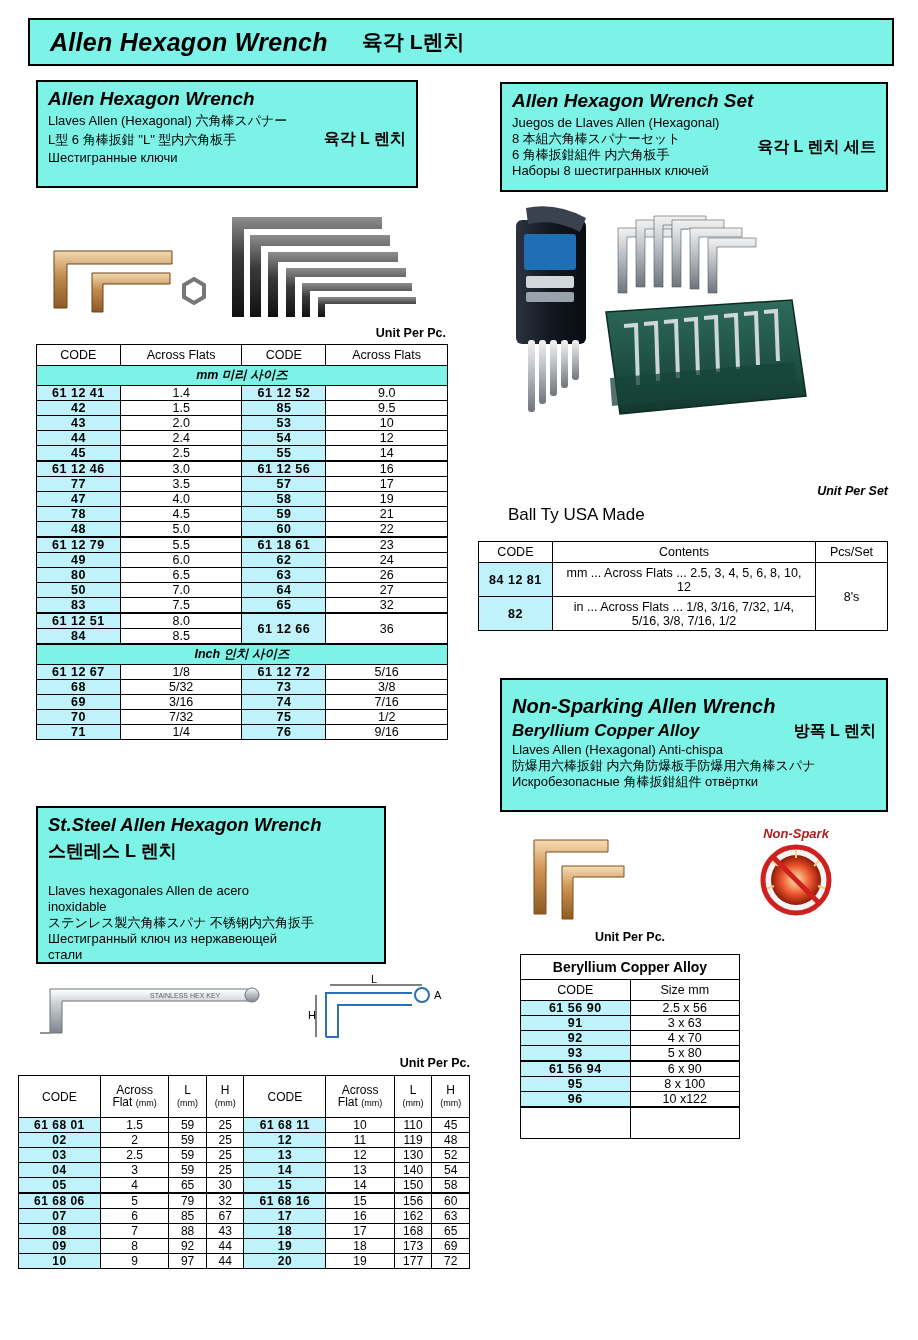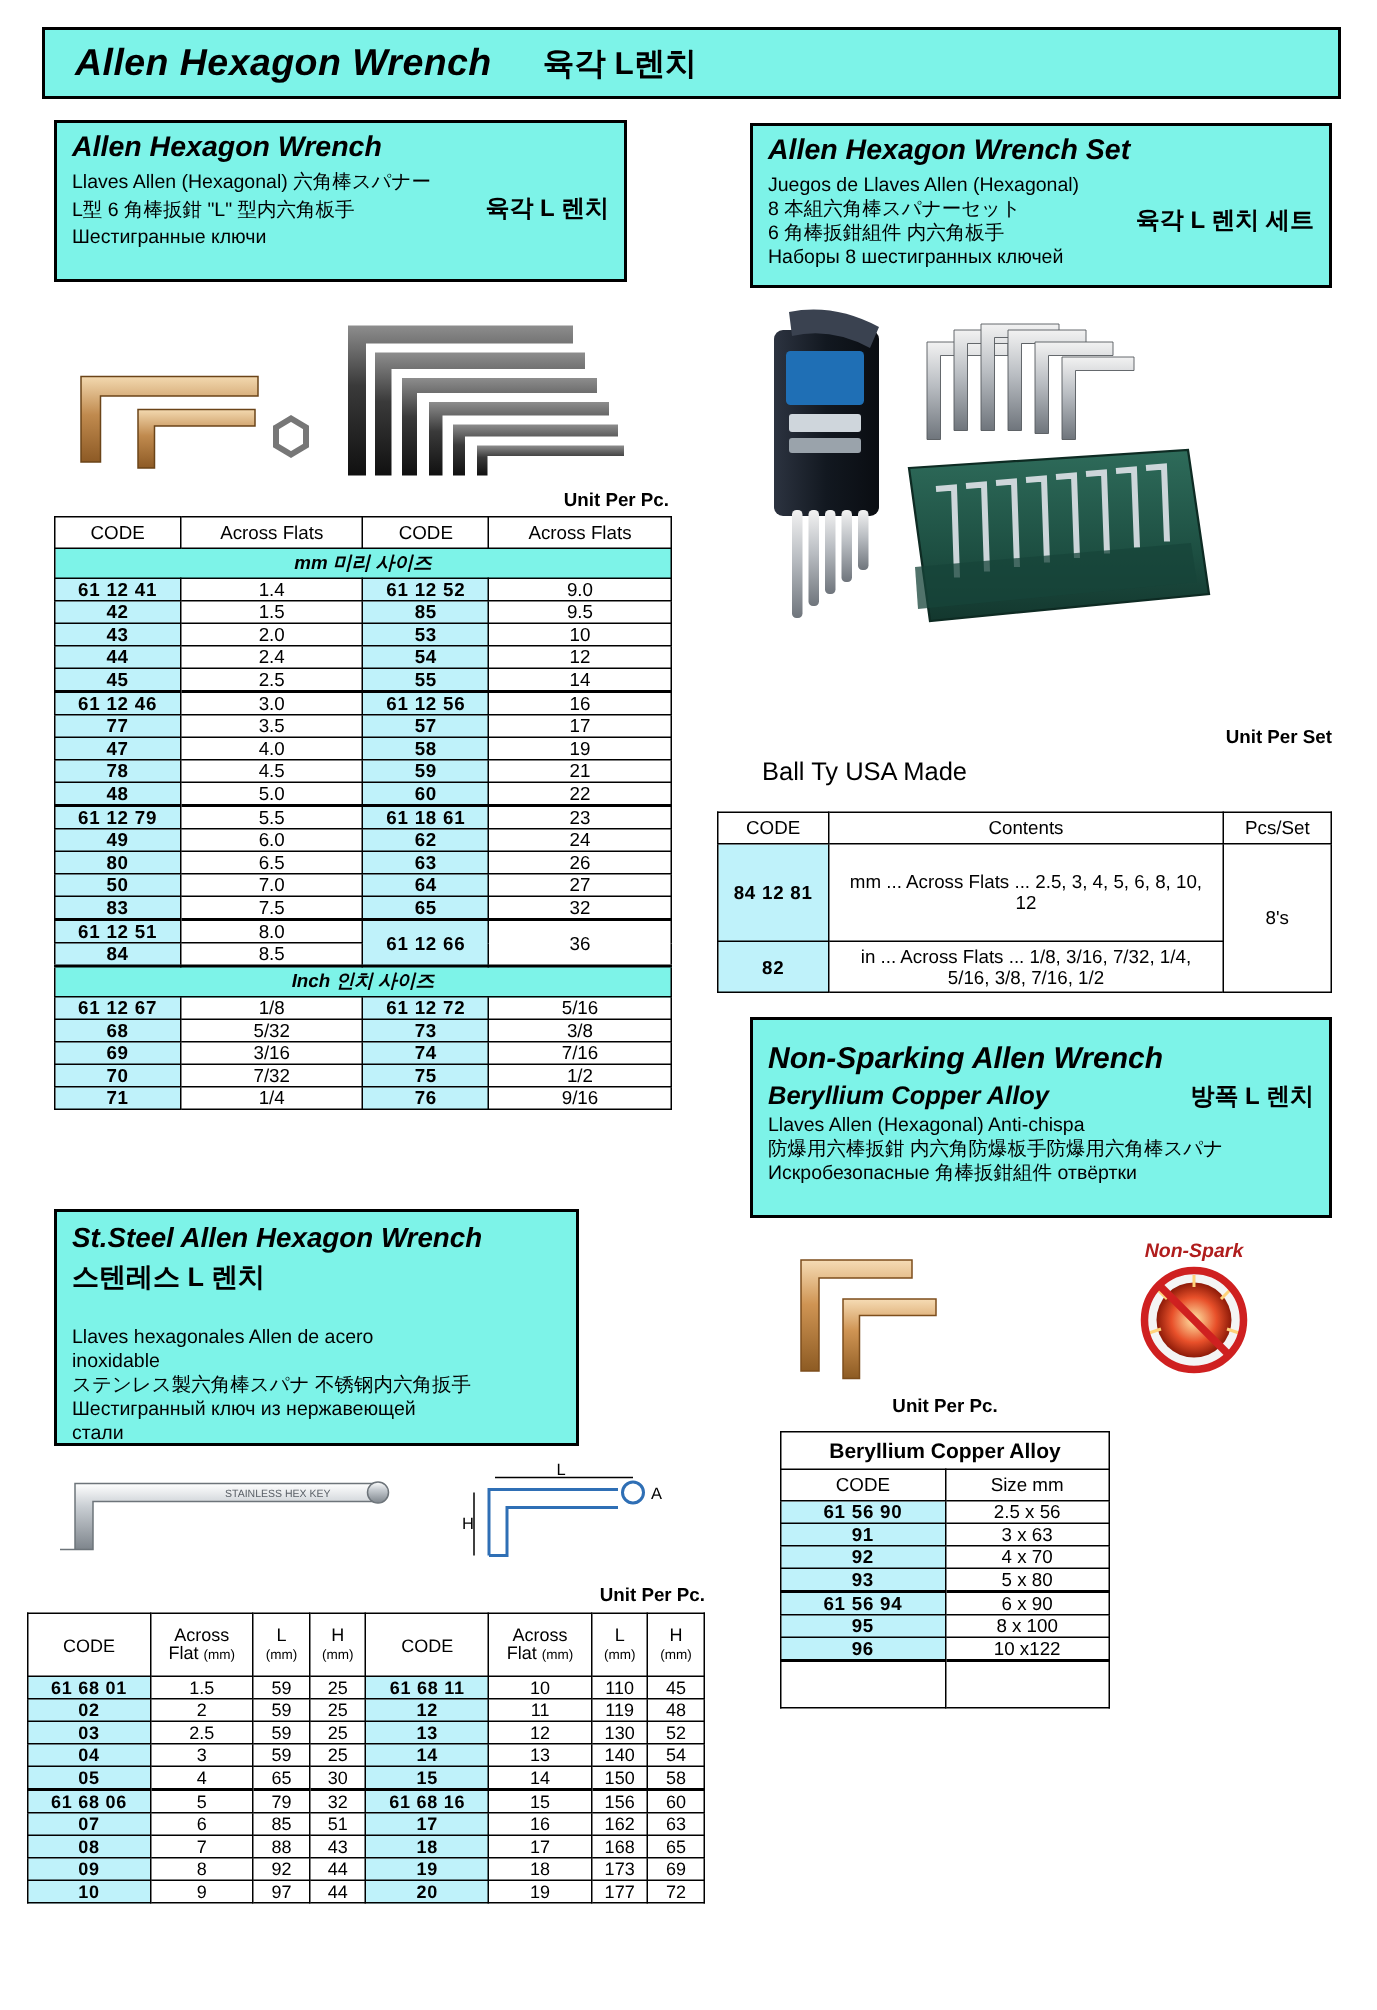--- a/index.html
+++ b/index.html
@@ -328,38 +328,38 @@
           <path d="M206 118 l12 -1 l2 55"></path>
           <path d="M226 116 l12 -1 l2 54"></path>
           <path d="M246 114 l12 -1 l2 52"></path>
           <path d="M266 112 l12 -1 l2 50"></path>
         </g>
         <path d="M112 178 l184 -16 l4 26 l-186 18 z" fill="#17443a" opacity=".75"></path>
       </g>
     </svg>
   </div>
 
-  <div class="unit" style="position:absolute;left:498px;top:484px;width:390px;">Unit Per Set</div>
+  <div class="unit" style="position:absolute;left:498px;top:484px;width:390px;font-style:italic;">Unit Per Set</div>
   <div style="position:absolute;left:508px;top:505px;font-size:17px;">Ball Ty USA Made</div>
 
   <table class="tbl" style="position:absolute;left:478px;top:541px;width:410px;">
     <colgroup>
         <col style="width:74px">
         <col style="width:264px">
         <col style="width:72px">
       </colgroup>
     <tbody>
       <tr>
         <td class="hdr">CODE</td>
         <td class="hdr">Contents</td>
         <td class="hdr">Pcs/Set</td>
       </tr>
       <tr style="height:34px;">
         <td class="codecell code">84 12 81</td>
-        <td style="padding:18px 6px;">mm ... Across Flats ... 2.5, 3, 4, 5, 6, 8, 10, 12</td>
+        <td style="padding:2px 6px;">mm ... Across Flats ... 2.5, 3, 4, 5, 6, 8, 10, 12</td>
         <td rowspan="2">8's</td>
       </tr>
       <tr style="height:34px;margin-left:45px;">
         <td class="codecell code">82</td>
         <td style="padding:2px 6px;">in ... Across Flats ... 1/8, 3/16, 7/32, 1/4, 5/16, 3/8, 7/16, 1/2</td>
       </tr>
     </tbody>
   </table>
 
   <div class="cyanbox" style="left:500px;top:678px;width:388px;height:134px;padding:15px 10px;">
@@ -590,21 +590,21 @@
         <td style="border-top:2px solid #000">32</td>
         <td class="codecell code" style="border-top:2px solid #000">61 68 16</td>
         <td style="border-top:2px solid #000">15</td>
         <td style="border-top:2px solid #000">156</td>
         <td style="border-top:2px solid #000">60</td>
       </tr>
       <tr>
         <td class="codecell code">07</td>
         <td>6</td>
         <td>85</td>
-        <td>51</td>
+        <td>67</td>
         <td class="codecell code">17</td>
         <td>16</td>
         <td>162</td>
         <td>63</td>
       </tr>
       <tr>
         <td class="codecell code">08</td>
         <td>7</td>
         <td>88</td>
         <td>43</td>

